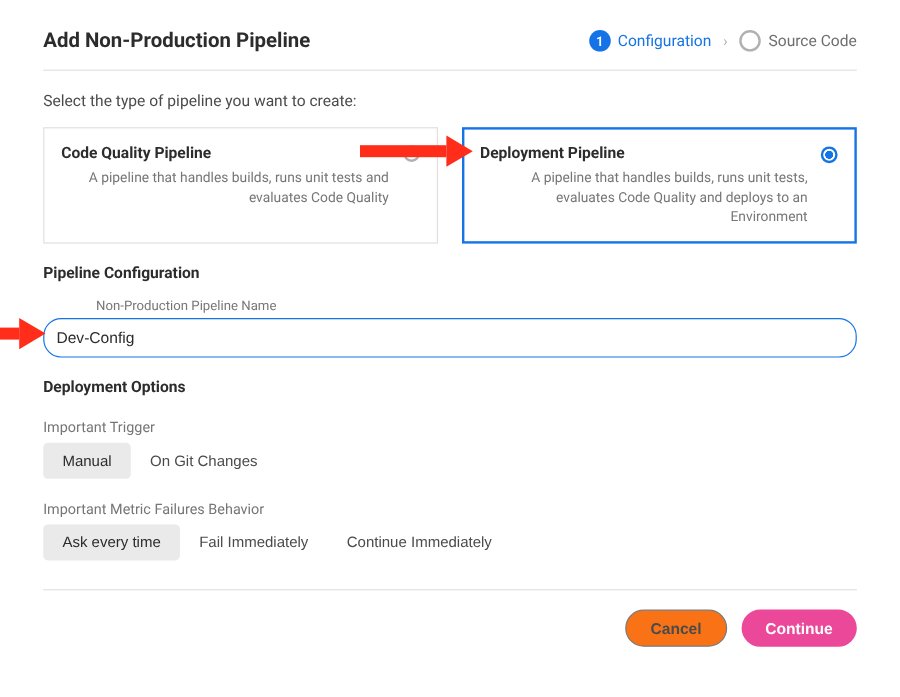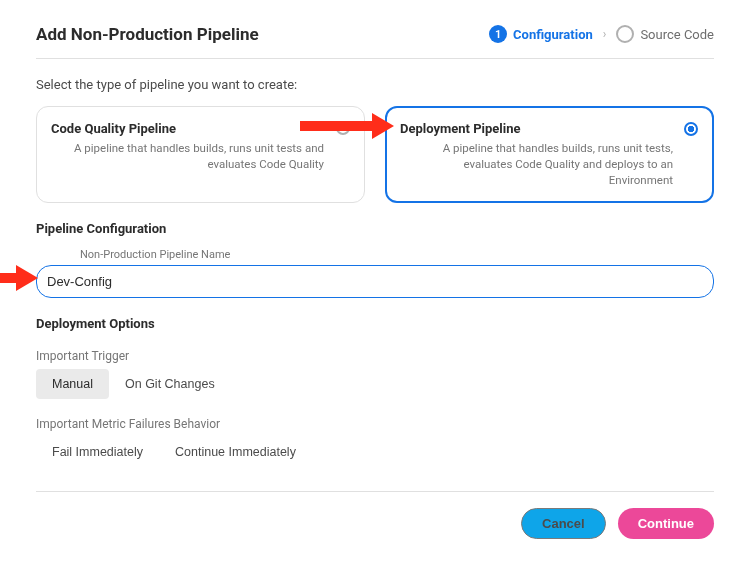--- a/index.html
+++ b/index.html
@@ -31,33 +31,33 @@
     .step { display: flex; align-items: center; gap: 6px; }
     .step-circle {
       width: 18px; height: 18px;
       border-radius: 50%;
       display: flex; align-items: center; justify-content: center;
       font-size: 11px;
       font-weight: 600;
     }
     .step-circle.active { background: #1473e6; color: #fff; }
     .step-circle.inactive { border: 2px solid #b0b0b0; background: #fff; }
-    .step-label.active { color: #1473e6; font-weight: 700; }
+    .step-label.active { color: #1473e6; font-weight: 400; }
     .step-label.inactive { color: #6e6e6e; }
     .chevron { color: #b0b0b0; font-size: 12px; }
     .section-prompt {
       font-size: 13px;
       color: #4b4b4b;
       margin: 18px 0 14px;
     }
     .card-row { display: flex; gap: 20px; }
     .card {
       flex: 1;
       border: 1px solid #e0e0e0;
-      border-radius: 12px;
+      border-radius: 0;
       padding: 14px 40px 14px 14px;
       position: relative;
       cursor: pointer;
     }
     .card.selected { border: 2px solid #1473e6; padding: 13px 39px 13px 13px; }
     .card-title { font-size: 13px; font-weight: 700; color: #2c2c2c; margin-bottom: 4px; }
     .card-desc { font-size: 11.5px; color: #767676; line-height: 1.4; text-align: right; }
     .radio {
       position: absolute;
       top: 14px; right: 14px;
@@ -118,21 +118,21 @@
       gap: 12px;
     }
     .btn {
       padding: 7px 20px;
       border-radius: 16px;
       font-size: 13px;
       font-weight: 600;
       cursor: pointer;
       border: none;
     }
-    .btn-secondary { background: #0ea5e9; border: 1.5px solid #7a7a7a; color: #4b4b4b; }
+    .btn-secondary { background: #f97316; border: 1.5px solid #7a7a7a; color: #4b4b4b; }
     .btn-primary { background: #ec4899; color: #fff; }
     .arrow {
       position: absolute;
       pointer-events: none;
     }
     .arrow-body {
       background: #ff2d1a;
       height: 10px;
     }
     .arrow-head {
@@ -189,20 +189,21 @@
 <div class="section-heading">Deployment Options</div>
 
 <div class="option-label">Important Trigger</div>
 <div class="segmented">
   <button class="seg-btn selected">Manual</button>
   <button class="seg-btn">On Git Changes</button>
 </div>
 
 <div class="option-label">Important Metric Failures Behavior</div>
 <div class="segmented">
+  <button class="seg-btn selected">Ask every time</button>
   <button class="seg-btn">Fail Immediately</button>
   <button class="seg-btn">Continue Immediately</button>
 </div>
 
 <div class="footer">
   <button class="btn btn-secondary">Cancel</button>
   <button class="btn btn-primary">Continue</button>
 </div>
 
 <div class="arrow arrow1">

